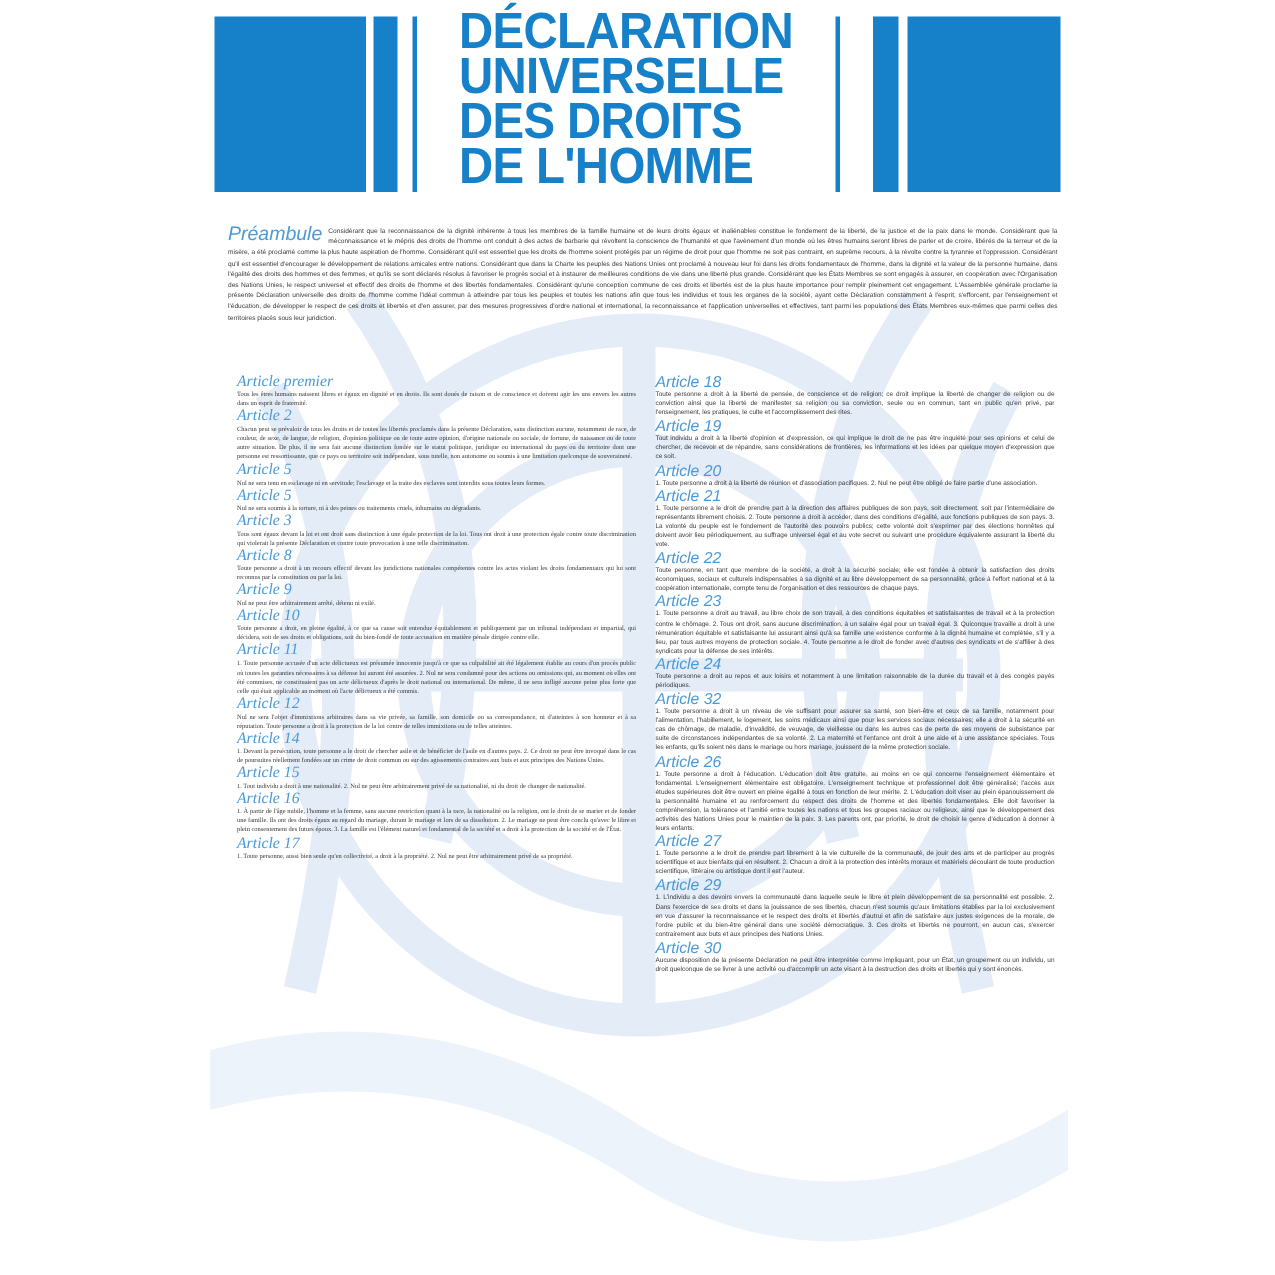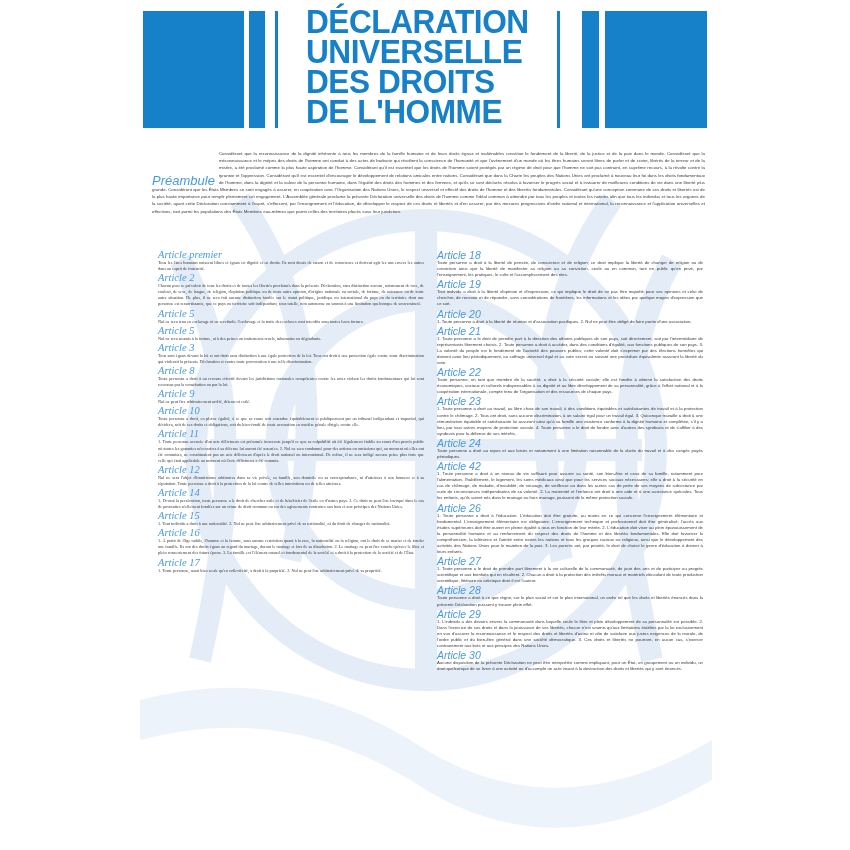--- a/index.html
+++ b/index.html
@@ -5,21 +5,21 @@
   html,body{margin:0;padding:0;background:#ffffff;}
   body{width:850px;height:850px;position:relative;overflow:hidden;font-family:"Liberation Sans",sans-serif;}
   .poster{position:absolute;left:140px;top:0;width:572px;height:850px;background:#ffffff;overflow:hidden;}
   .header{position:absolute;left:0;top:0;width:572px;height:140px;}
   .blk{position:absolute;background:#1681c8;}
   .title{position:absolute;left:166px;top:6px;width:240px;color:#1681c8;font-weight:bold;font-size:34px;line-height:30px;letter-spacing:-0.5px;transform:scaleX(0.93);transform-origin:left top;}
   .title div{white-space:nowrap;}
   .emblem{position:absolute;left:0;top:140px;width:572px;height:710px;pointer-events:none;}
   .content{position:absolute;left:12px;top:150px;width:553px;}
   .preamble{font-size:4.4px;line-height:7.2px;color:#3a3a3a;text-align:justify;height:90px;overflow:hidden;}
-  .preamble .ph{color:#4a9ad8;font-style:italic;font-size:13px;line-height:11px;float:left;margin-right:4px;margin-top:25px;}
+  .preamble .ph{color:#4a9ad8;font-style:italic;font-size:13px;line-height:11px;float:left;margin-right:4px;}
   .cols{position:absolute;top:100px;left:0;width:553px;}
   .col{position:absolute;top:0;width:266px;}
   .col.left{left:6px;font-family:Liberation Serif, serif;}
   .col.right{left:285px;}
   .art{margin-bottom:1px;}
   .art h3{margin:0;font-weight:normal;font-style:italic;color:#4a9ad8;font-size:10.5px;line-height:10px;}
   .art p{margin:0;font-size:4.3px;line-height:6.1px;color:#3a3a3a;text-align:justify;}
 </style>
 </head>
 <body>
@@ -145,34 +145,30 @@
           </div>
         <div class="art">
             <h3>Article 23</h3>
             <p>1. Toute personne a droit au travail, au libre choix de son travail, à des conditions équitables et satisfaisantes de travail et à la protection contre le chômage. 2. Tous ont droit, sans aucune discrimination, à un salaire égal pour un travail égal. 3. Quiconque travaille a droit à une rémunération équitable et satisfaisante lui assurant ainsi qu'à sa famille une existence conforme à la dignité humaine et complétée, s'il y a lieu, par tous autres moyens de protection sociale. 4. Toute personne a le droit de fonder avec d'autres des syndicats et de s'affilier à des syndicats pour la défense de ses intérêts.</p>
           </div>
         <div class="art">
             <h3>Article 24</h3>
             <p>Toute personne a droit au repos et aux loisirs et notamment à une limitation raisonnable de la durée du travail et à des congés payés périodiques.</p>
           </div>
         <div class="art">
-            <h3>Article 42</h3>
+            <h3>Article 32</h3>
             <p>1. Toute personne a droit à un niveau de vie suffisant pour assurer sa santé, son bien-être et ceux de sa famille, notamment pour l'alimentation, l'habillement, le logement, les soins médicaux ainsi que pour les services sociaux nécessaires; elle a droit à la sécurité en cas de chômage, de maladie, d'invalidité, de veuvage, de vieillesse ou dans les autres cas de perte de ses moyens de subsistance par suite de circonstances indépendantes de sa volonté. 2. La maternité et l'enfance ont droit à une aide et à une assistance spéciales. Tous les enfants, qu'ils soient nés dans le mariage ou hors mariage, jouissent de la même protection sociale.</p>
           </div>
         <div class="art">
             <h3>Article 26</h3>
             <p>1. Toute personne a droit à l'éducation. L'éducation doit être gratuite, au moins en ce qui concerne l'enseignement élémentaire et fondamental. L'enseignement élémentaire est obligatoire. L'enseignement technique et professionnel doit être généralisé; l'accès aux études supérieures doit être ouvert en pleine égalité à tous en fonction de leur mérite. 2. L'éducation doit viser au plein épanouissement de la personnalité humaine et au renforcement du respect des droits de l'homme et des libertés fondamentales. Elle doit favoriser la compréhension, la tolérance et l'amitié entre toutes les nations et tous les groupes raciaux ou religieux, ainsi que le développement des activités des Nations Unies pour le maintien de la paix. 3. Les parents ont, par priorité, le droit de choisir le genre d'éducation à donner à leurs enfants.</p>
           </div>
         <div class="art">
             <h3>Article 27</h3>
             <p>1. Toute personne a le droit de prendre part librement à la vie culturelle de la communauté, de jouir des arts et de participer au progrès scientifique et aux bienfaits qui en résultent. 2. Chacun a droit à la protection des intérêts moraux et matériels découlant de toute production scientifique, littéraire ou artistique dont il est l'auteur.</p>
-          </div>
-        <div class="art">
-            <h3>Article 28</h3>
-            <p>Toute personne a droit à ce que règne, sur le plan social et sur le plan international, un ordre tel que les droits et libertés énoncés dans la présente Déclaration puissent y trouver plein effet.</p>
           </div>
         <div class="art">
             <h3>Article 29</h3>
             <p>1. L'individu a des devoirs envers la communauté dans laquelle seule le libre et plein développement de sa personnalité est possible. 2. Dans l'exercice de ses droits et dans la jouissance de ses libertés, chacun n'est soumis qu'aux limitations établies par la loi exclusivement en vue d'assurer la reconnaissance et le respect des droits et libertés d'autrui et afin de satisfaire aux justes exigences de la morale, de l'ordre public et du bien-être général dans une société démocratique. 3. Ces droits et libertés ne pourront, en aucun cas, s'exercer contrairement aux buts et aux principes des Nations Unies.</p>
           </div>
         <div class="art">
             <h3>Article 30</h3>
             <p>Aucune disposition de la présente Déclaration ne peut être interprétée comme impliquant, pour un État, un groupement ou un individu, un droit quelconque de se livrer à une activité ou d'accomplir un acte visant à la destruction des droits et libertés qui y sont énoncés.</p>
           </div>
       </div>

